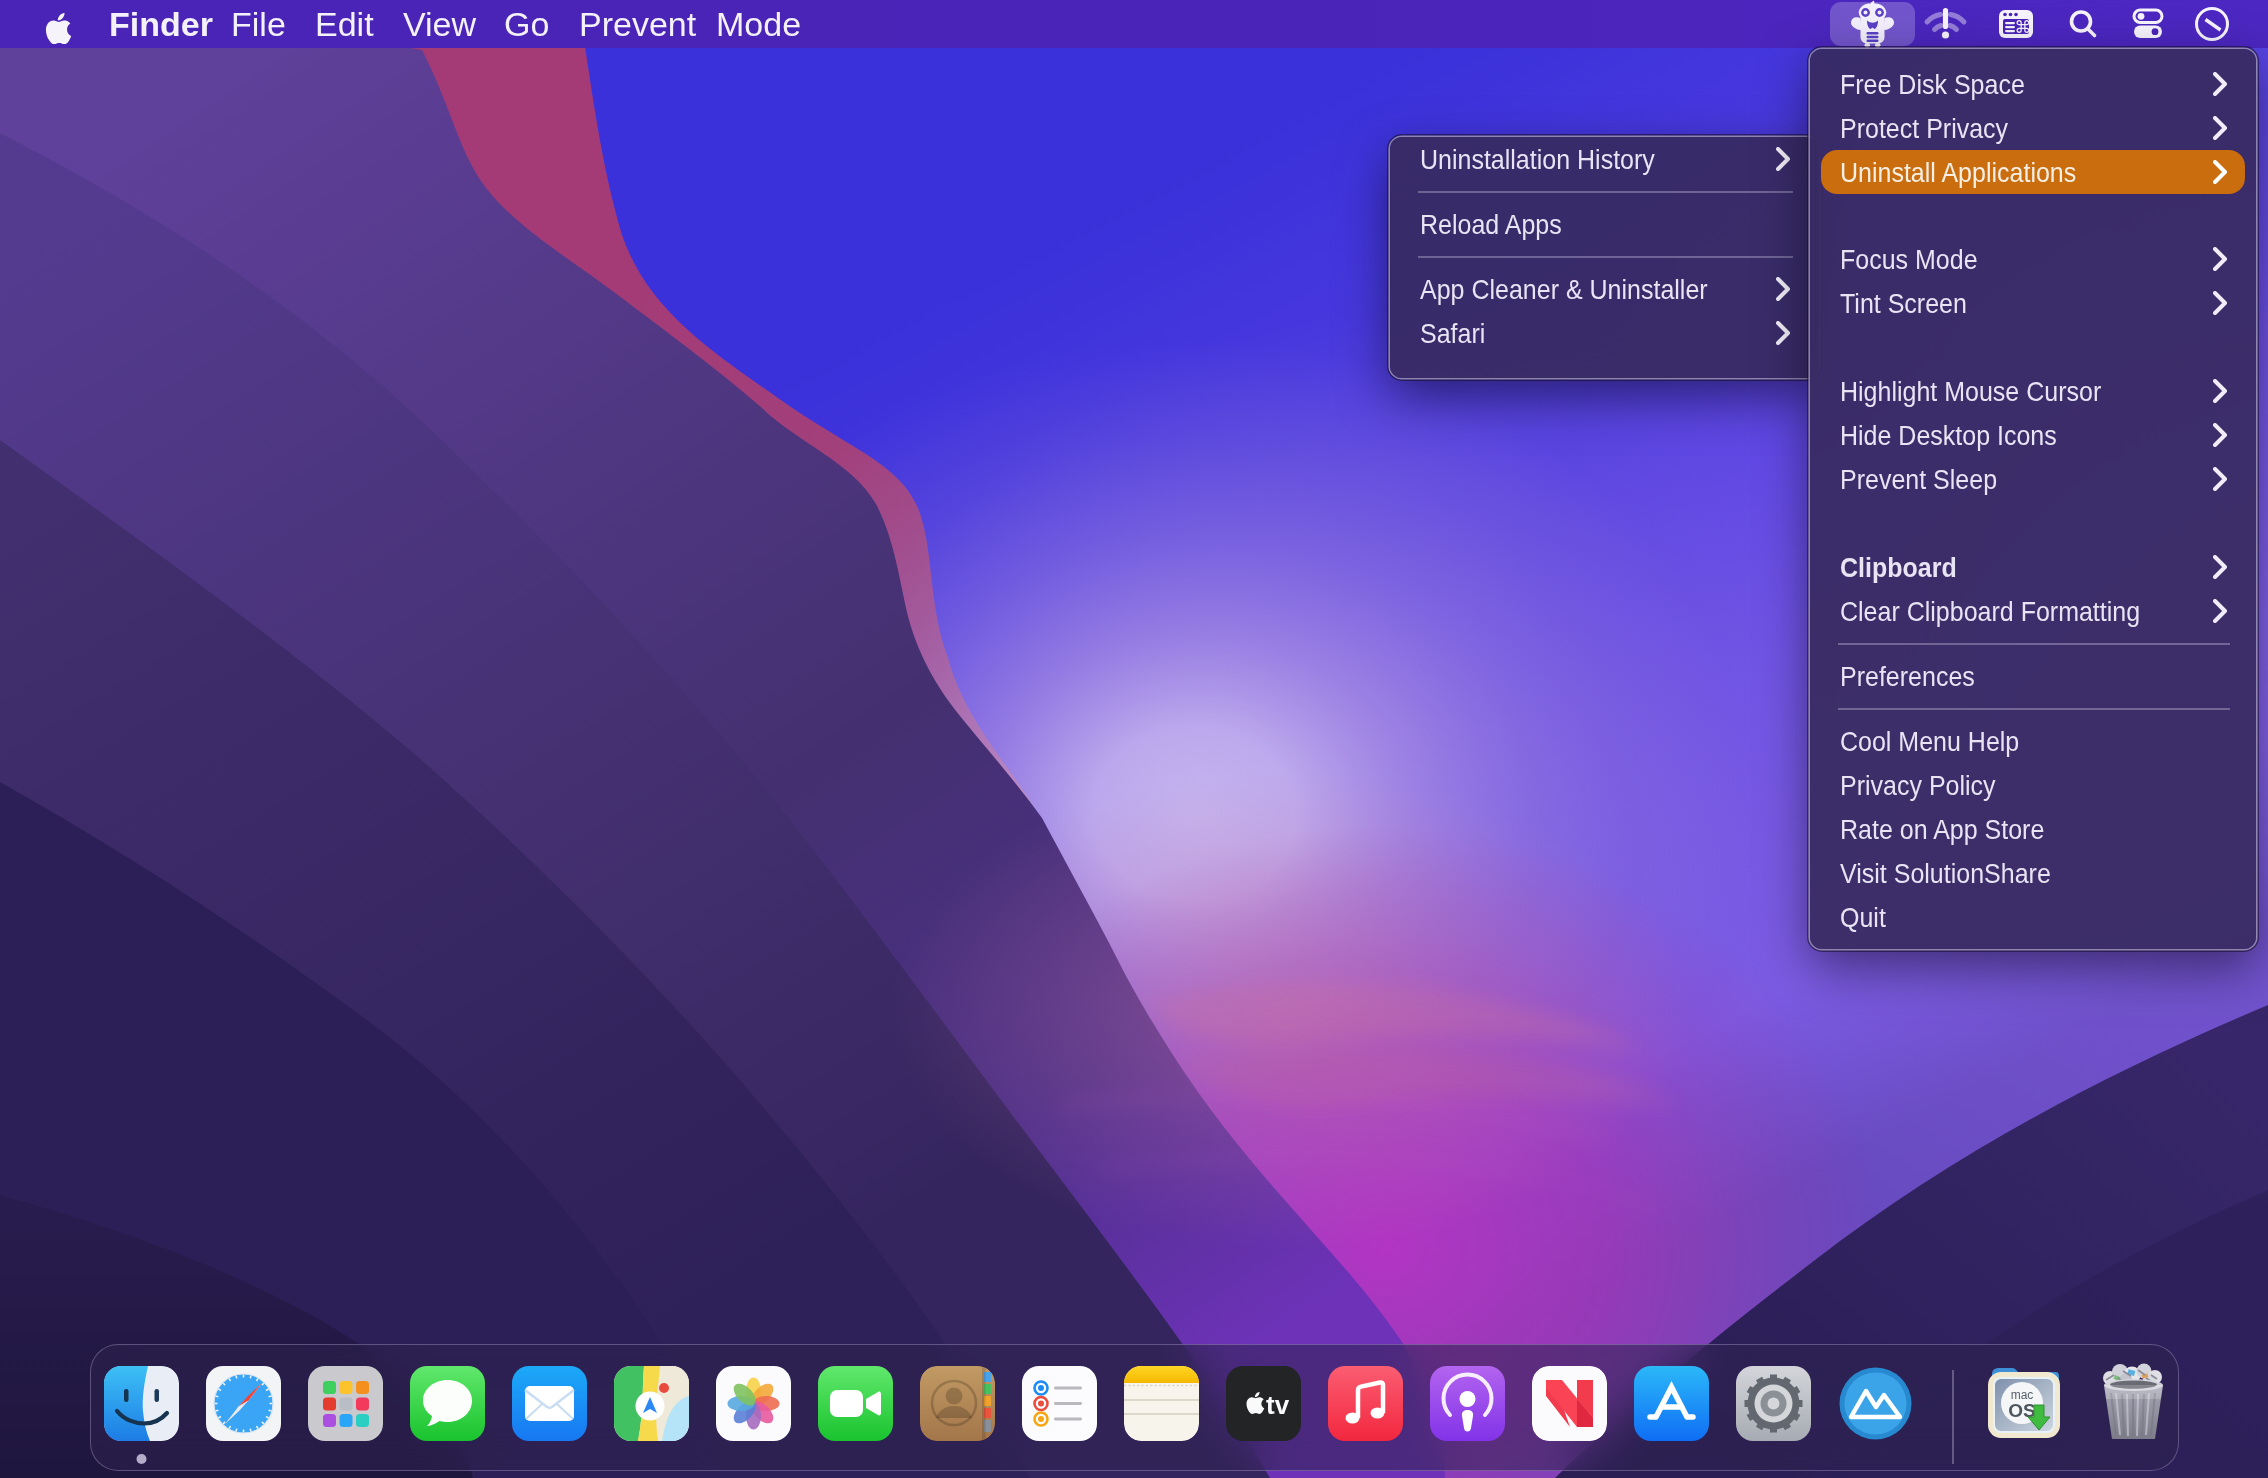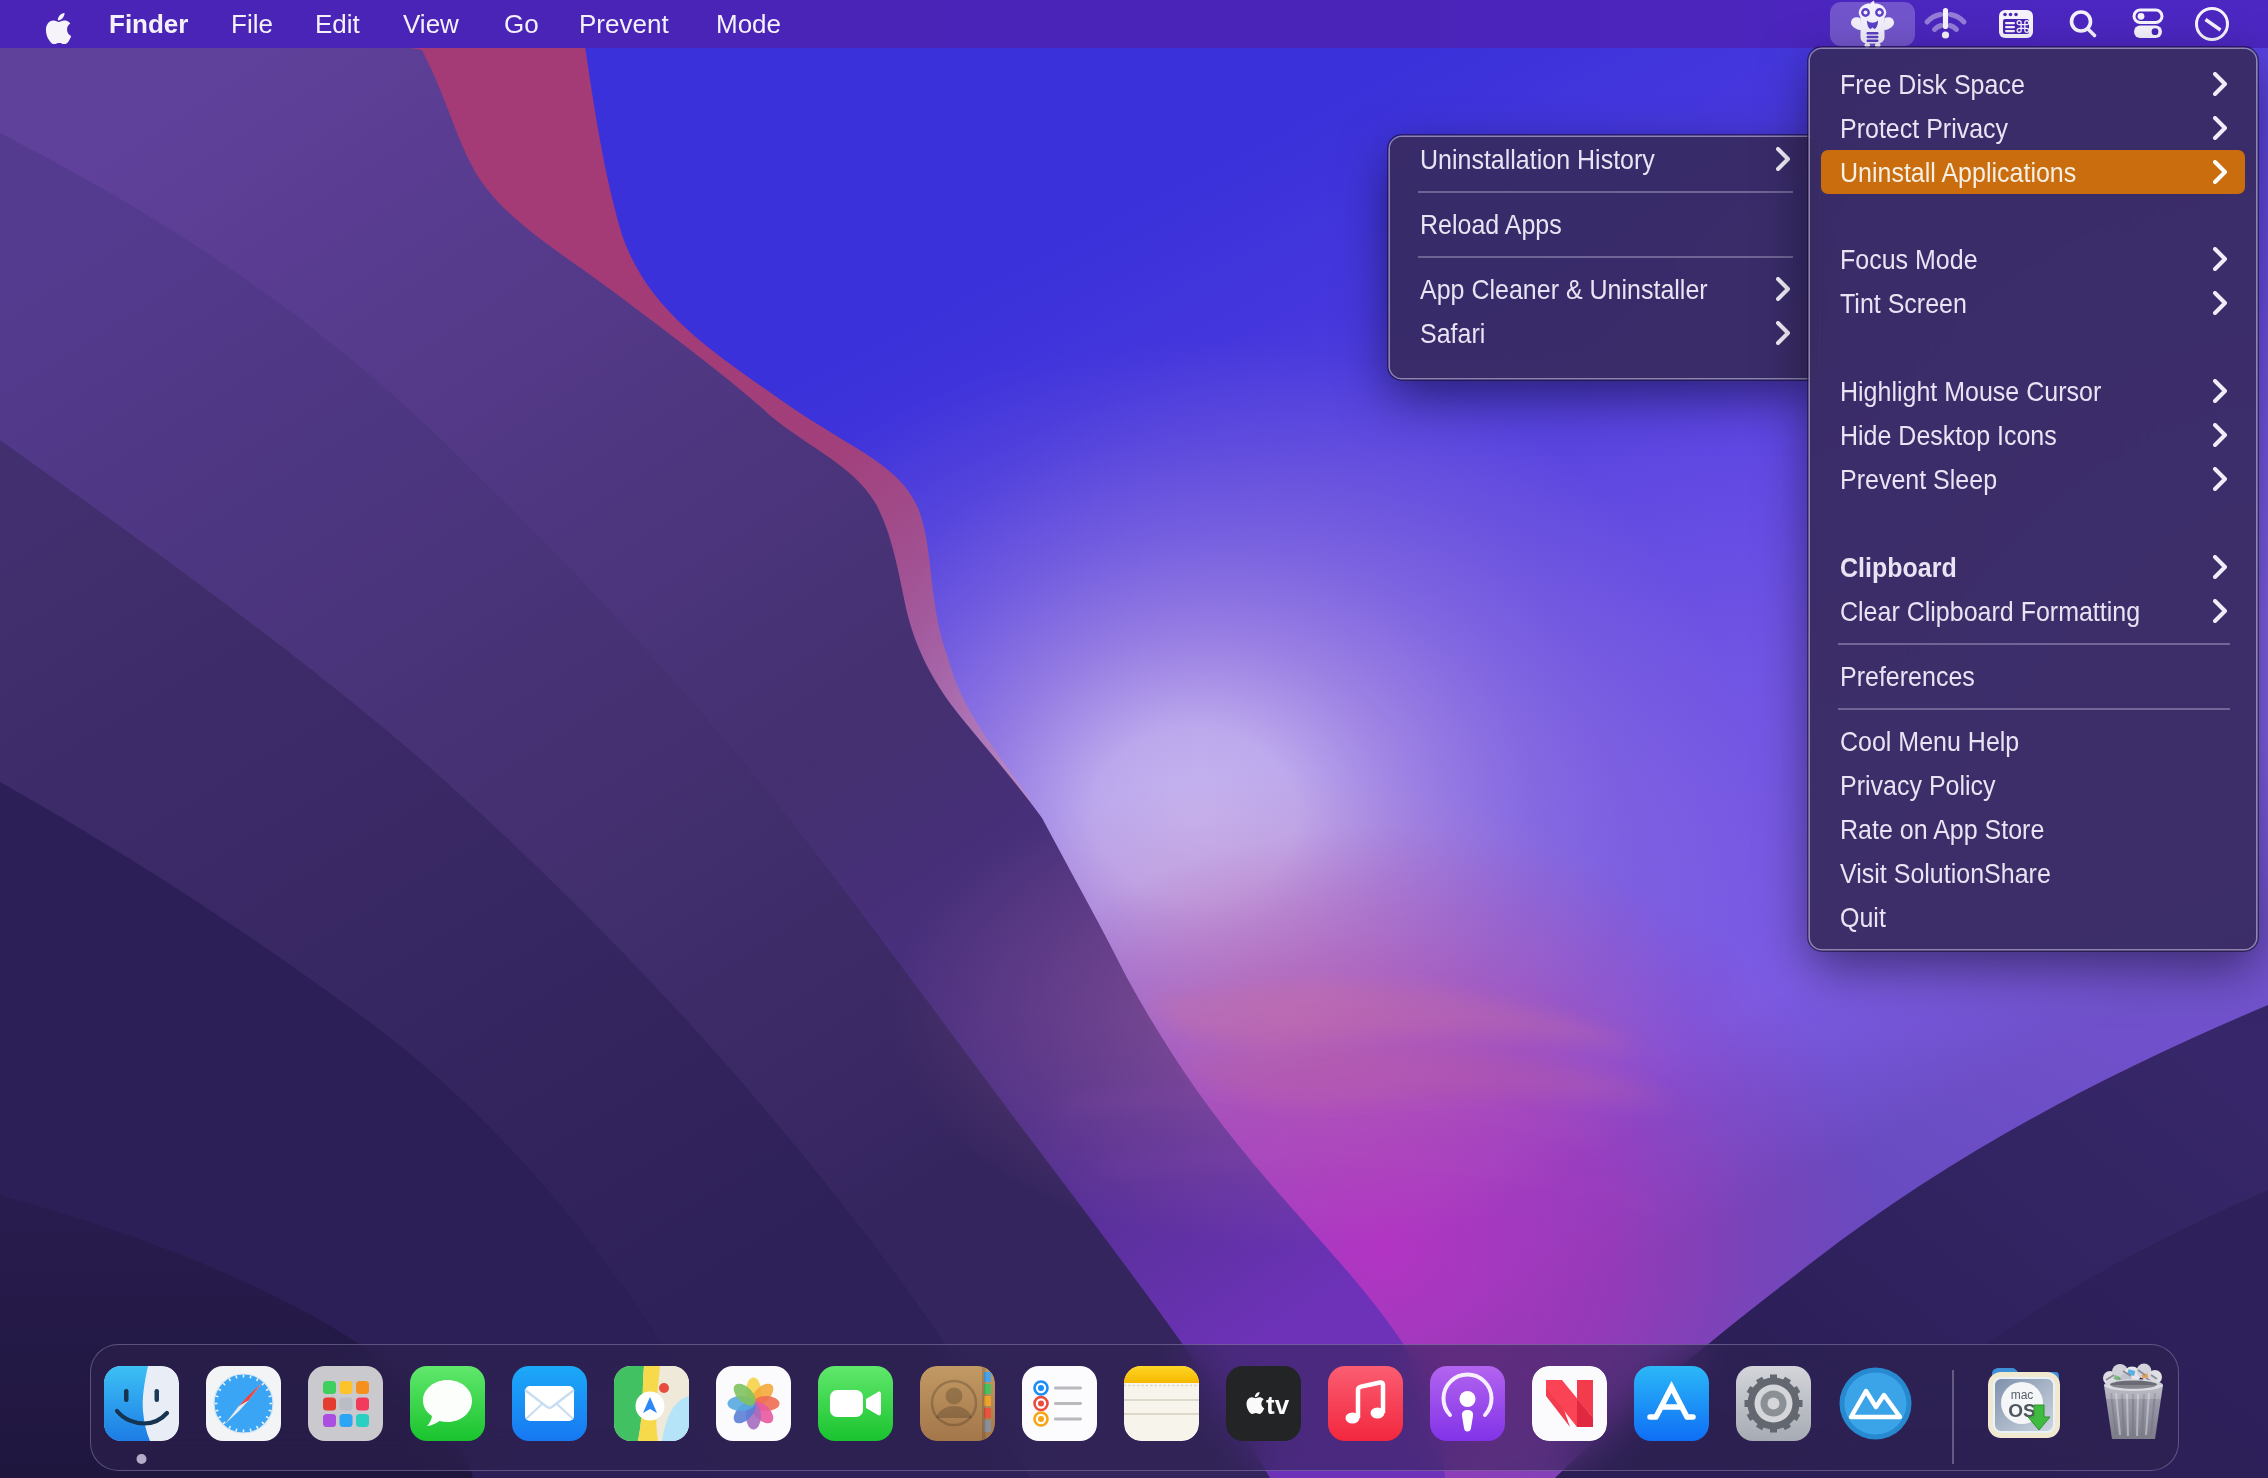--- a/index.html
+++ b/index.html
@@ -2,34 +2,34 @@
 <html><head>
 <meta charset="utf-8">
 <style>
   * { margin:0; padding:0; box-sizing:border-box; }
   html,body { width:2268px; height:1478px; overflow:hidden; background:#3b2d70; font-family:"Liberation Sans", sans-serif; }
   #stage { position:relative; width:2268px; height:1478px; overflow:hidden; }
   #wall { position:absolute; left:0; top:0; }
 
   
   #menubar { position:absolute; left:0; top:0; width:2268px; height:48px; background:linear-gradient(90deg,#4a24b6 0%,#4a24b8 55%,#4c27c2 100%); }
-  .mb { position:absolute; top:0; height:48px; line-height:48px; color:#f4f1fa; font-size:26px; }
+  .mb { position:absolute; top:0; height:48px; line-height:48px; color:#f4f1fa; font-size:34px; }
   .mb.bold { font-weight:bold; }
 
   
   .panel { position:absolute; background:rgba(55,42,94,0.92); backdrop-filter: blur(60px); border-radius:12px;
            box-shadow:0 0 0 1.6px rgba(160,152,190,0.85), 0 0 0 3px rgba(20,10,40,0.55), 0 18px 50px rgba(0,0,10,0.5); }
   .row { position:relative; height:44px; line-height:44px; color:#e9e4f4; font-size:25px; padding-left:30px; white-space:nowrap; }
   .row .t { display:inline-block; transform:scaleY(1.14); transform-origin:50% 50%; }
   .row .chev { position:absolute; right:29px; top:50%; }
   .spacer { height:43px; }
   .spacer44 { height:44px; }
   .divzone { height:21px; position:relative; }
   .divzone:after { content:""; position:absolute; left:28px; right:26px; top:10px; height:1.6px; background:rgba(225,220,240,0.32); }
-  .hl { background:#c96d0e; margin:0 11px; padding-left:19px; border-radius:7px; color:#f7efe3; }
+  .hl { background:#c96d0e; margin:0 11px; padding-left:19px; border-radius:16px; color:#f7efe3; }
   .hl .chev { right:18px; }
 </style>
 </head>
 <body>
 <div id="stage">
   <svg id="wall" width="2268" height="1478" viewBox="0 0 2268 1478">
     <defs>
       <linearGradient id="sky" gradientUnits="userSpaceOnUse" x1="1500" y1="0" x2="2050" y2="1050">
         <stop offset="0" stop-color="#3a31da"></stop>
         <stop offset="0.5" stop-color="#5c44e2"></stop>

